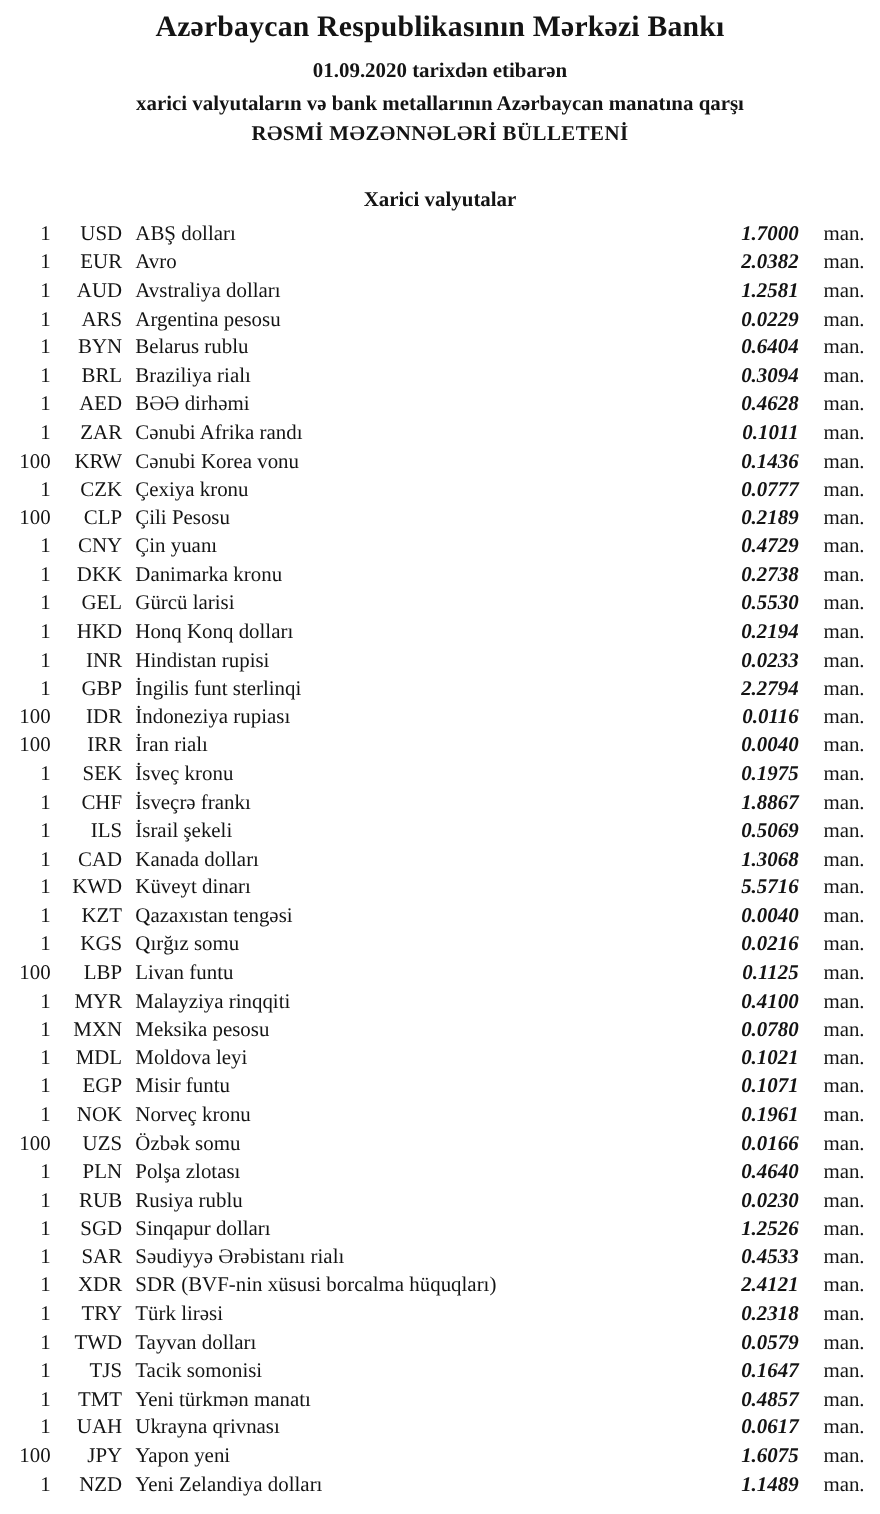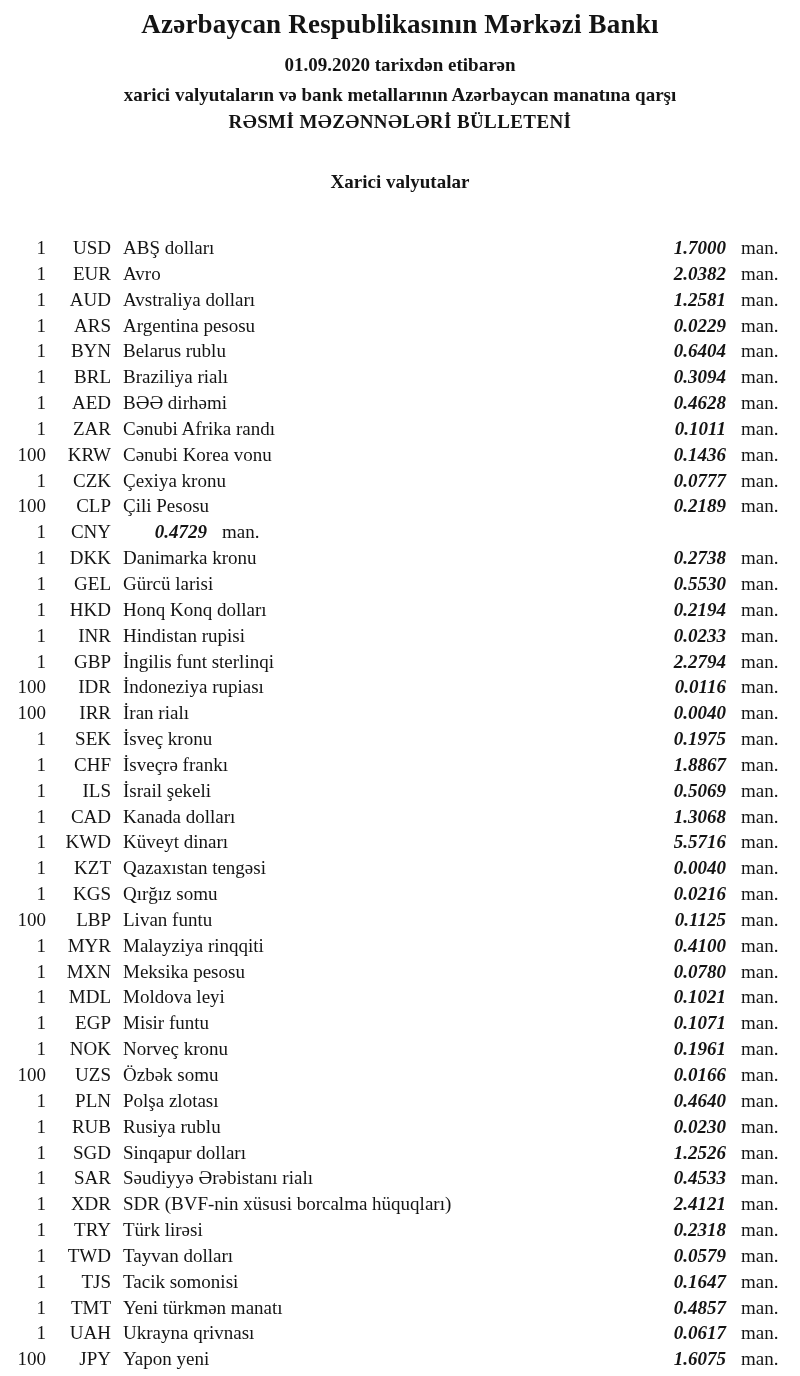--- a/index.html
+++ b/index.html
@@ -88,23 +88,22 @@
   .col-rate {
     width: 96px;
     text-align: right;
     font-weight: bold;
     font-style: italic;
     flex: 0 0 auto;
   }
   .col-unit {
     width: 45px;
     margin-left: 15px;
-    text-align: left;
+    text-align: right;
     flex: 0 0 auto;
-    margin-top: 35px;
   }
 </style>
 </head>
 <body>
 
 <div class="doc">
 
   <div class="doc-header">
     <div class="doc-title">Azərbaycan Respublikasının Mərkəzi Bankı</div>
     <div class="doc-dateline">01.09.2020 tarixdən etibarən</div>
@@ -199,20 +198,21 @@
     <span class="col-qty">100</span>
     <span class="col-code">CLP</span>
     <span class="col-name">Çili Pesosu</span>
     <span class="col-rate">0.2189</span>
     <span class="col-unit">man.</span>
   </div>
 
   <div class="rate-row">
     <span class="col-qty">1</span>
     <span class="col-code">CNY</span>
+    <span class="col-name">Çin yuanı</span>
     <span class="col-rate">0.4729</span>
     <span class="col-unit">man.</span>
   </div>
 
   <div class="rate-row">
     <span class="col-qty">1</span>
     <span class="col-code">DKK</span>
     <span class="col-name">Danimarka kronu</span>
     <span class="col-rate">0.2738</span>
     <span class="col-unit">man.</span>

